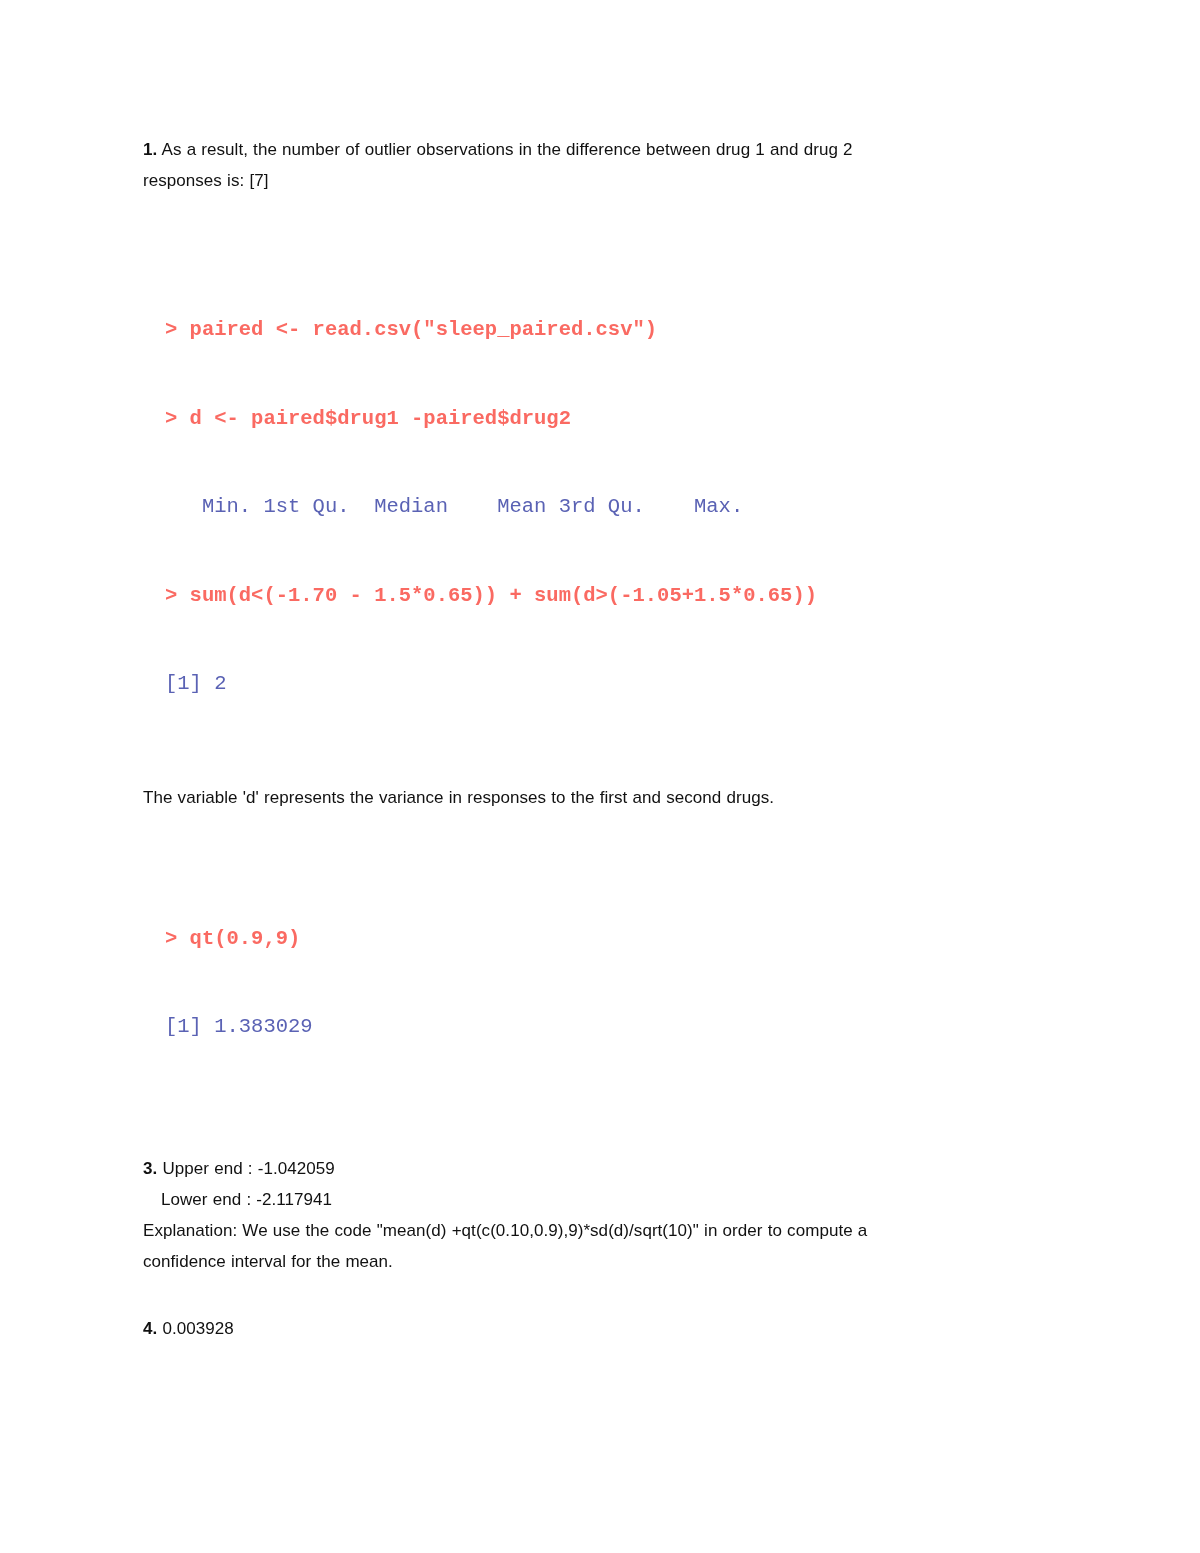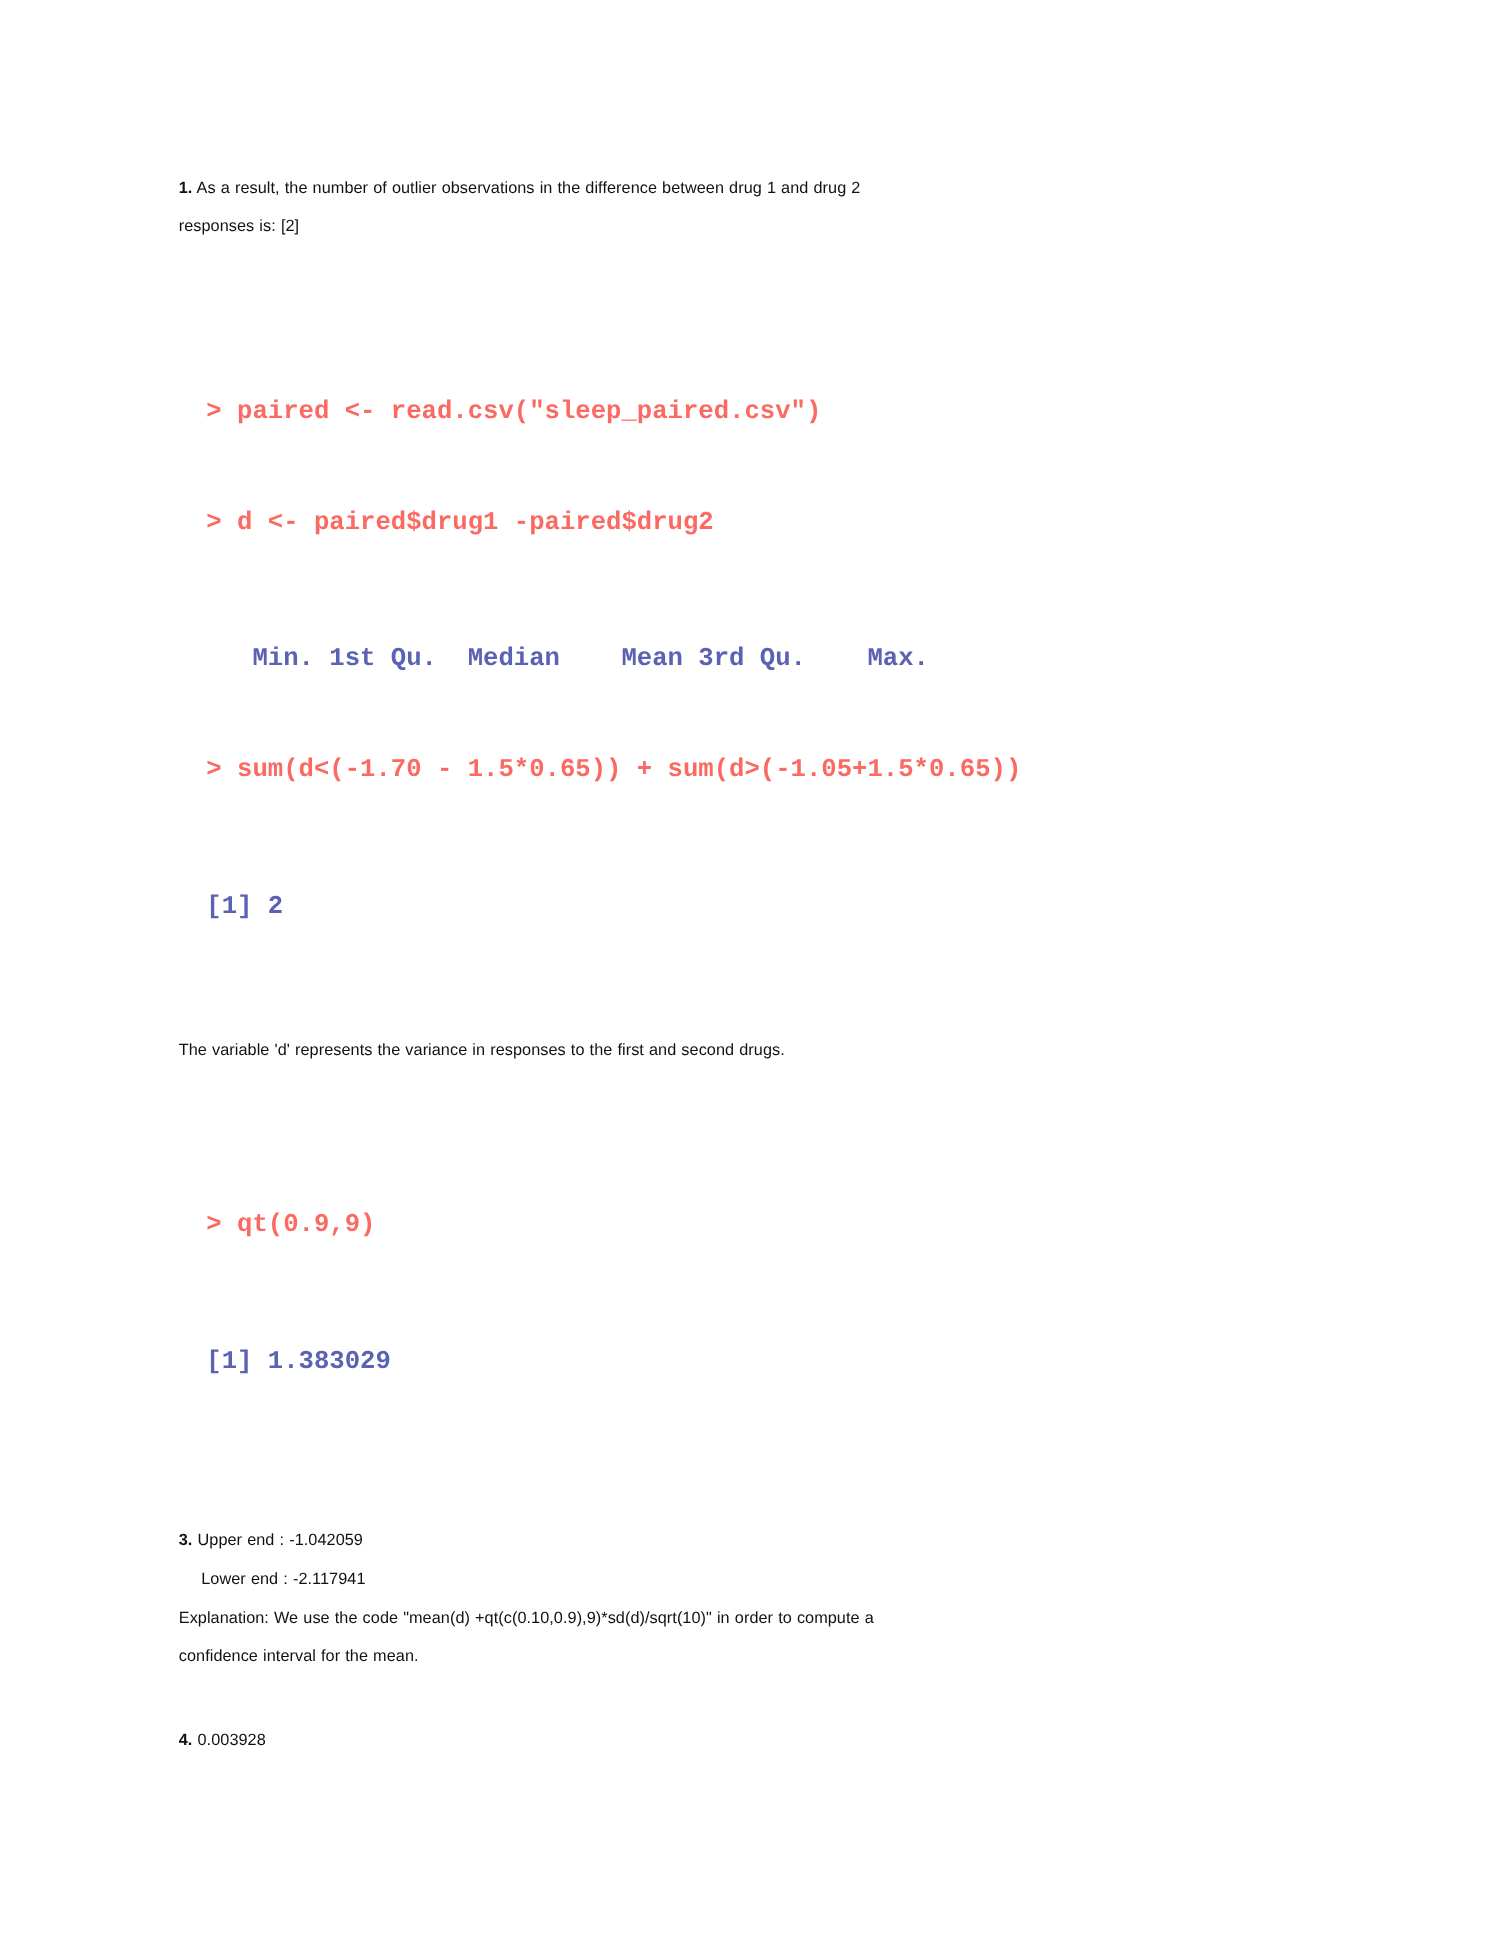--- a/index.html
+++ b/index.html
@@ -24,21 +24,21 @@
   }
   .content {
     position: absolute;
     left: 143px;
     top: 134px;
     width: 900px;
   }
 
   
   .para {
-    font-size: 13px;
+    font-size: 17px;
     line-height: 31px;
     color: #111111;
     letter-spacing: 0.05px;
     word-spacing: 0.4px;
   }
   .para .marker {
     font-weight: bold;
   }
   .indent-line {
     padding-left: 18px;
@@ -56,41 +56,40 @@
   }
   .code-line {
     white-space: pre;
   }
   .cmd {
     color: #fa6a62;
     font-weight: bold;
   }
   .out {
     color: #5a62b4;
-    font-weight: bold;
-    margin-top: 21px;
+    font-weight: normal;
   }
 
   
   .sp-12 { height: 12px; }
   .sp-24 { height: 24px; }
   .sp-36 { height: 36px; }
   .sp-40 { height: 40px; }
   .sp-52 { height: 52px; }
   .sp-60 { height: 60px; }
 </style>
 </head>
 <body>
 
 <div class="page">
   <div class="content">
 
     <div class="para">
       <span class="marker">1.</span><span> As a result, the number of outlier observations in the difference between drug 1 and drug 2</span><br>
-      <span>responses is: [2]</span>
+      <span>responses is: [7]</span>
     </div>
 
     <div class="sp-60"></div>
 
     <div class="code-block">
       <div class="code-line cmd">&gt; paired &lt;- read.csv("sleep_paired.csv")</div>
       <div class="code-line cmd">&gt; d &lt;- paired$drug1 -paired$drug2</div>
       <div class="code-line out">   Min. 1st Qu.  Median    Mean 3rd Qu.    Max.</div>
       <div class="code-line cmd">&gt; sum(d&lt;(-1.70 - 1.5*0.65)) + sum(d&gt;(-1.05+1.5*0.65))</div>
       <div class="code-line out">[1] 2</div>

